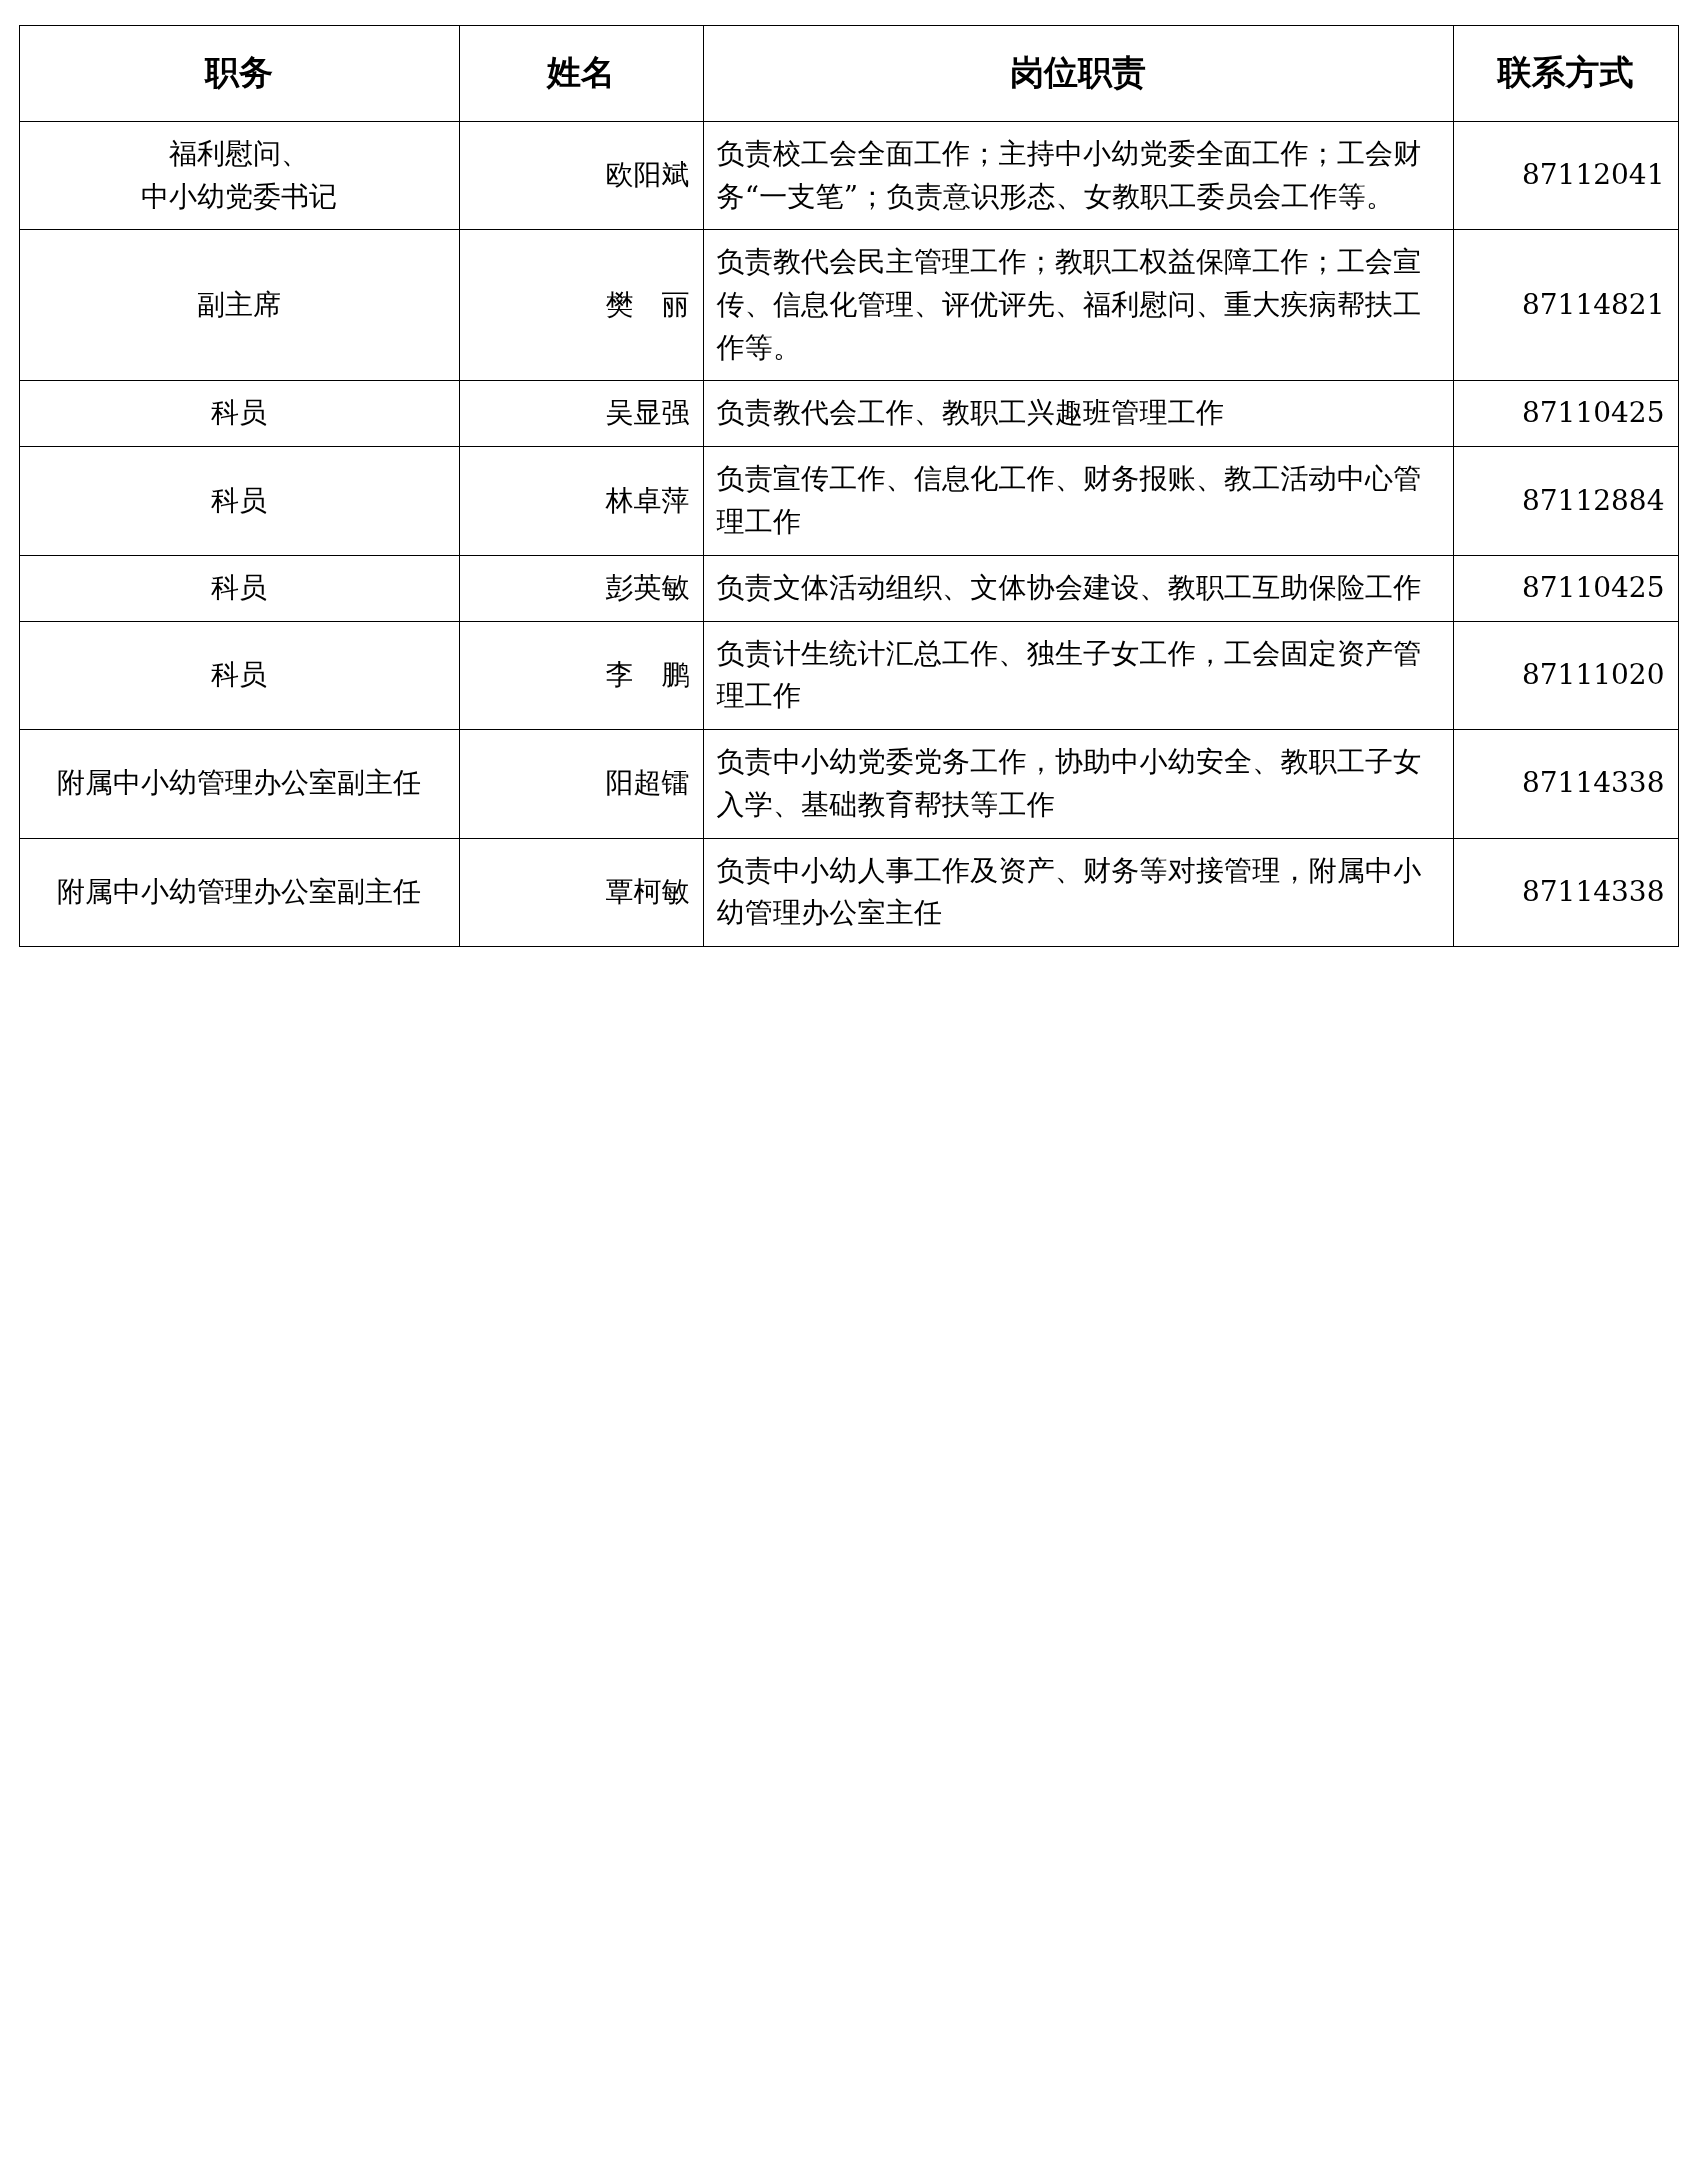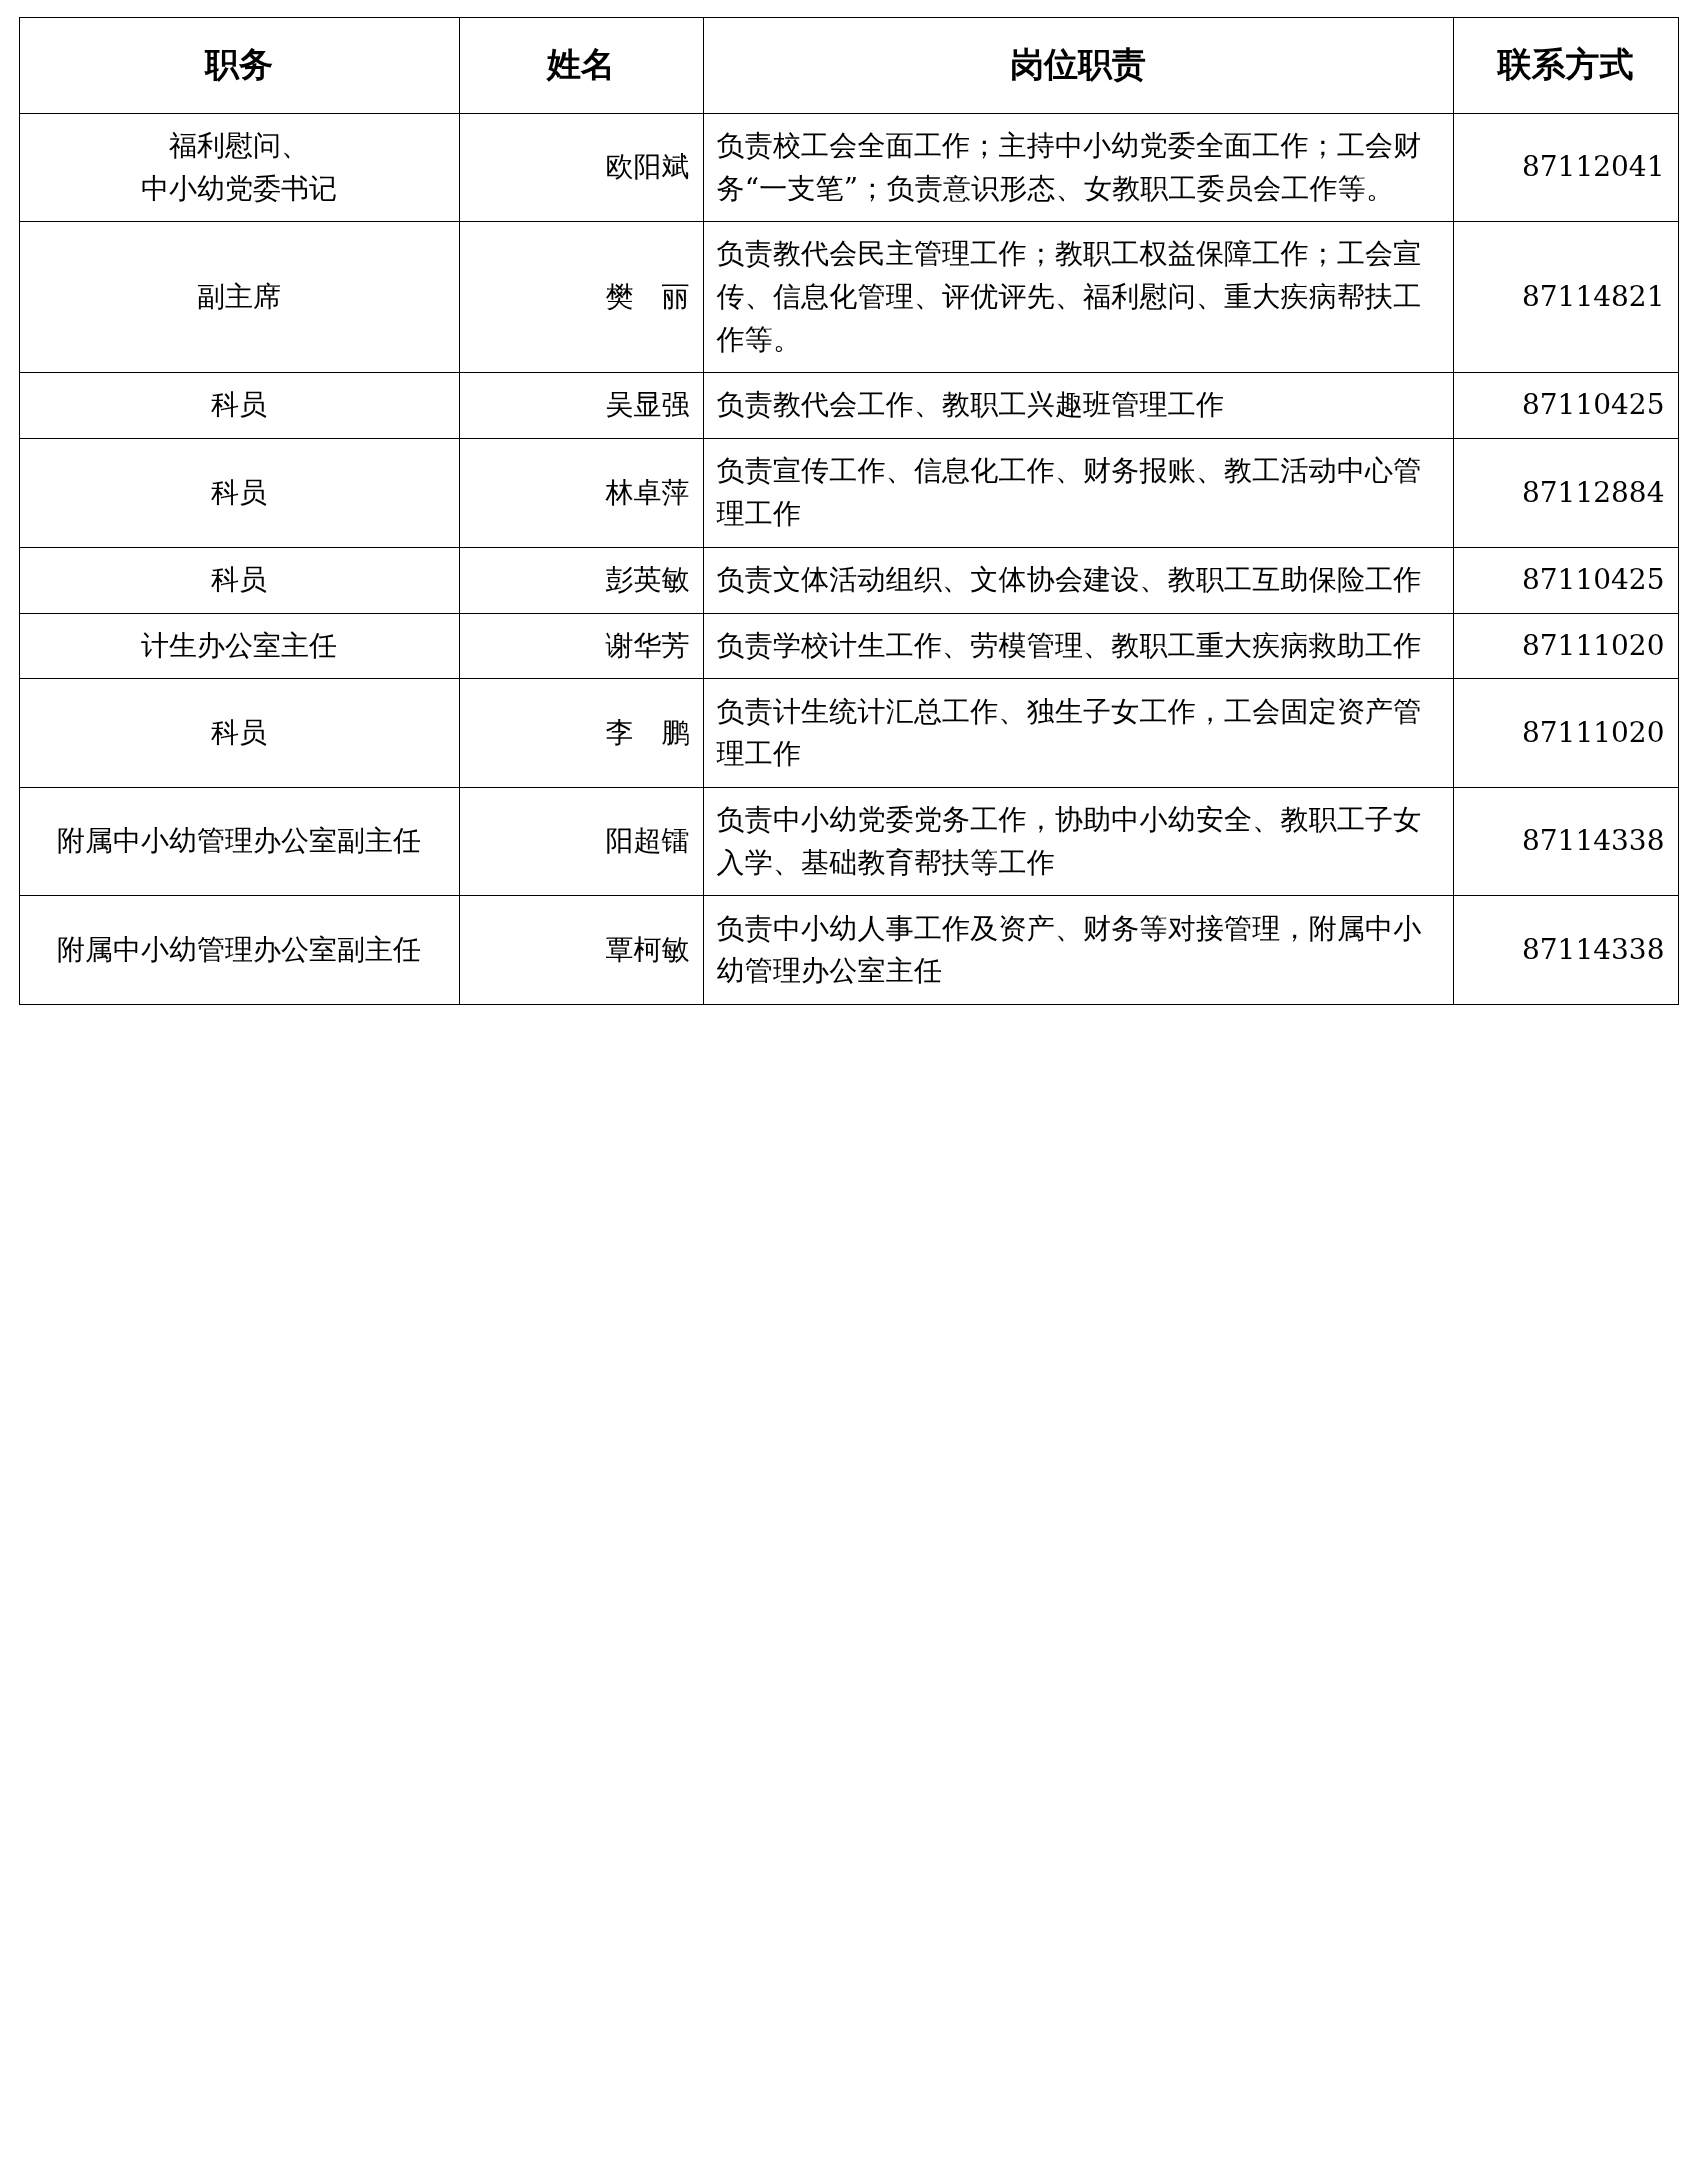--- a/index.html
+++ b/index.html
@@ -14,21 +14,21 @@
   }
   .page {
     width: 1697px;
     box-sizing: border-box;
     padding: 13px 11.2px 0 11.2px;
   }
   table.staff-table {
     border-collapse: collapse;
     table-layout: fixed;
     width: 1658px;
-    margin: 4px auto;
+    margin: 12px auto;
   }
   table.staff-table col.c-duty   { width: 440px; }
   table.staff-table col.c-name   { width: 244px; }
   table.staff-table col.c-resp   { width: 750px; }
   table.staff-table col.c-phone  { width: 225px; }
 
   table.staff-table th,
   table.staff-table td {
     border: 1.9px solid #000000;
     vertical-align: middle;
@@ -107,26 +107,20 @@
         <td class="resp-cell">负责宣传工作、信息化工作、财务报账、教工活动中心管理工作</td>
         <td class="phone-cell">87112884</td>
       </tr>
       <tr>
         <td class="duty-cell">科员</td>
         <td class="name-cell">彭英敏</td>
         <td class="resp-cell">负责文体活动组织、文体协会建设、教职工互助保险工作</td>
         <td class="phone-cell">87110425</td>
       </tr>
       <tr>
-        <td class="duty-cell">计生办公室主任</td>
-        <td class="name-cell">谢华芳</td>
-        <td class="resp-cell">负责学校计生工作、劳模管理、教职工重大疾病救助工作</td>
-        <td class="phone-cell">87111020</td>
-      </tr>
-      <tr>
         <td class="duty-cell">科员</td>
         <td class="name-cell">李　鹏</td>
         <td class="resp-cell">负责计生统计汇总工作、独生子女工作，工会固定资产管理工作</td>
         <td class="phone-cell">87111020</td>
       </tr>
       <tr>
         <td class="duty-cell">附属中小幼管理办公室副主任</td>
         <td class="name-cell">阳超镭</td>
         <td class="resp-cell">负责中小幼党委党务工作，协助中小幼安全、教职工子女入学、基础教育帮扶等工作</td>
         <td class="phone-cell">87114338</td>

